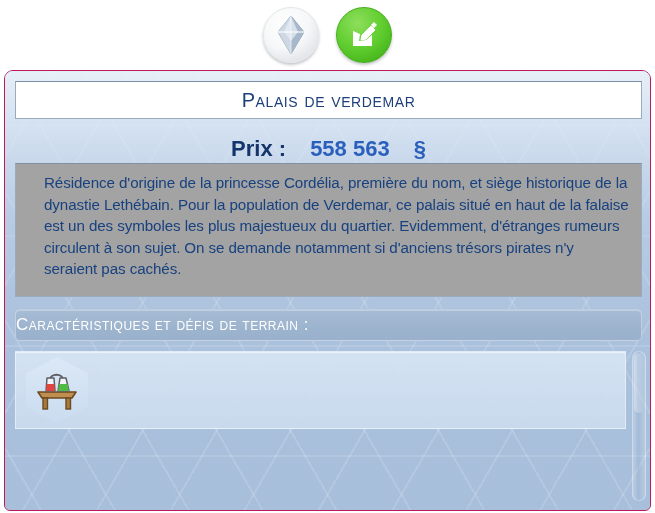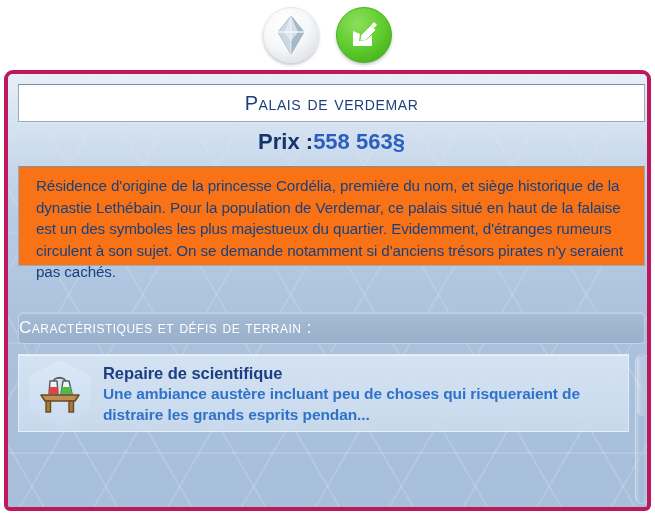--- a/index.html
+++ b/index.html
@@ -55,21 +55,21 @@
   }
 
   
   .panel {
     position: absolute;
     left: 4px;
     top: 70px;
     width: 647px;
     height: 441px;
     border-radius: 9px 9px 6px 6px;
-    border: 4px solid #be185d;
+    border: 1px solid #be185d;
     box-sizing: border-box;
     overflow: hidden;
     background-color: #b2c6de;
   }
   
   .hexbg {
     position: absolute;
     inset: 0;
     background-color: #a9c0dc;
     background-image:
@@ -130,23 +130,23 @@
   .title-text::first-letter { text-transform: uppercase; }
 
   
   .price-row {
     position: absolute;
     left: 0;
     top: 55px;
     width: 647px;
     height: 36px;
     display: flex;
-    align-items: flex-start;
-    justify-content: center;
-    gap: 0;
+    align-items: flex-end;
+    justify-content: center;
+    gap: 24px;
   }
   .price-label {
     font-size: 22px;
     font-weight: bold;
     color: #14346c;
   }
   .price-value {
     font-size: 22px;
     font-weight: bold;
     color: #2a5fbd;
@@ -156,26 +156,26 @@
     font-weight: bold;
     color: #2a5fbd;
   }
 
   
   .desc-box {
     position: absolute;
     left: 10px;
     top: 92px;
     width: 627px;
-    height: 100px;
-    background: #f97316;
+    height: 134px;
+    background: #a3a3a3;
     border: 1px solid #9aabbe;
     border-top-color: #808fa3;
     box-sizing: border-box;
-    padding: 8px 10px 6px 17px;
+    padding: 8px 10px 6px 28px;
   }
   .desc-text {
     font-size: 15.2px;
     line-height: 21.5px;
     color: #18417f;
     letter-spacing: -0.1px;
   }
 
   
   .section-bar {
@@ -354,24 +354,20 @@
 
               <path d="M18 12 C18 5, 31 5, 31 12" fill="none" stroke="#5c5f63" stroke-width="2"></path>
 
               <path d="M15 10 L22 10 L23 23 L14 23 Z" fill="#f0f4f7" stroke="#5c5f63" stroke-width="1.5" stroke-linejoin="round"></path>
               <path d="M14.6 16 L22.5 16 L23 23 L14 23 Z" fill="#e0453f"></path>
 
               <path d="M28 10 L34 10 L37 23 L26 23 Z" fill="#f0f4f7" stroke="#5c5f63" stroke-width="1.5" stroke-linejoin="round"></path>
               <path d="M27 16 L35.6 16 L37 23 L26 23 Z" fill="#4fbb45"></path>
             </svg>
           </div>
-          <div class="trait-texts">
-            <div class="trait-title">Repaire de scientifique</div>
-            <div class="trait-desc">Une ambiance austère incluant peu de choses qui risqueraient de distraire les grands esprits pendan...</div>
-          </div>
         </div>
 
       </div>
 
       <div class="scroll-track">
         <div class="scroll-thumb"></div>
       </div>
 
     </div>
   </div>

